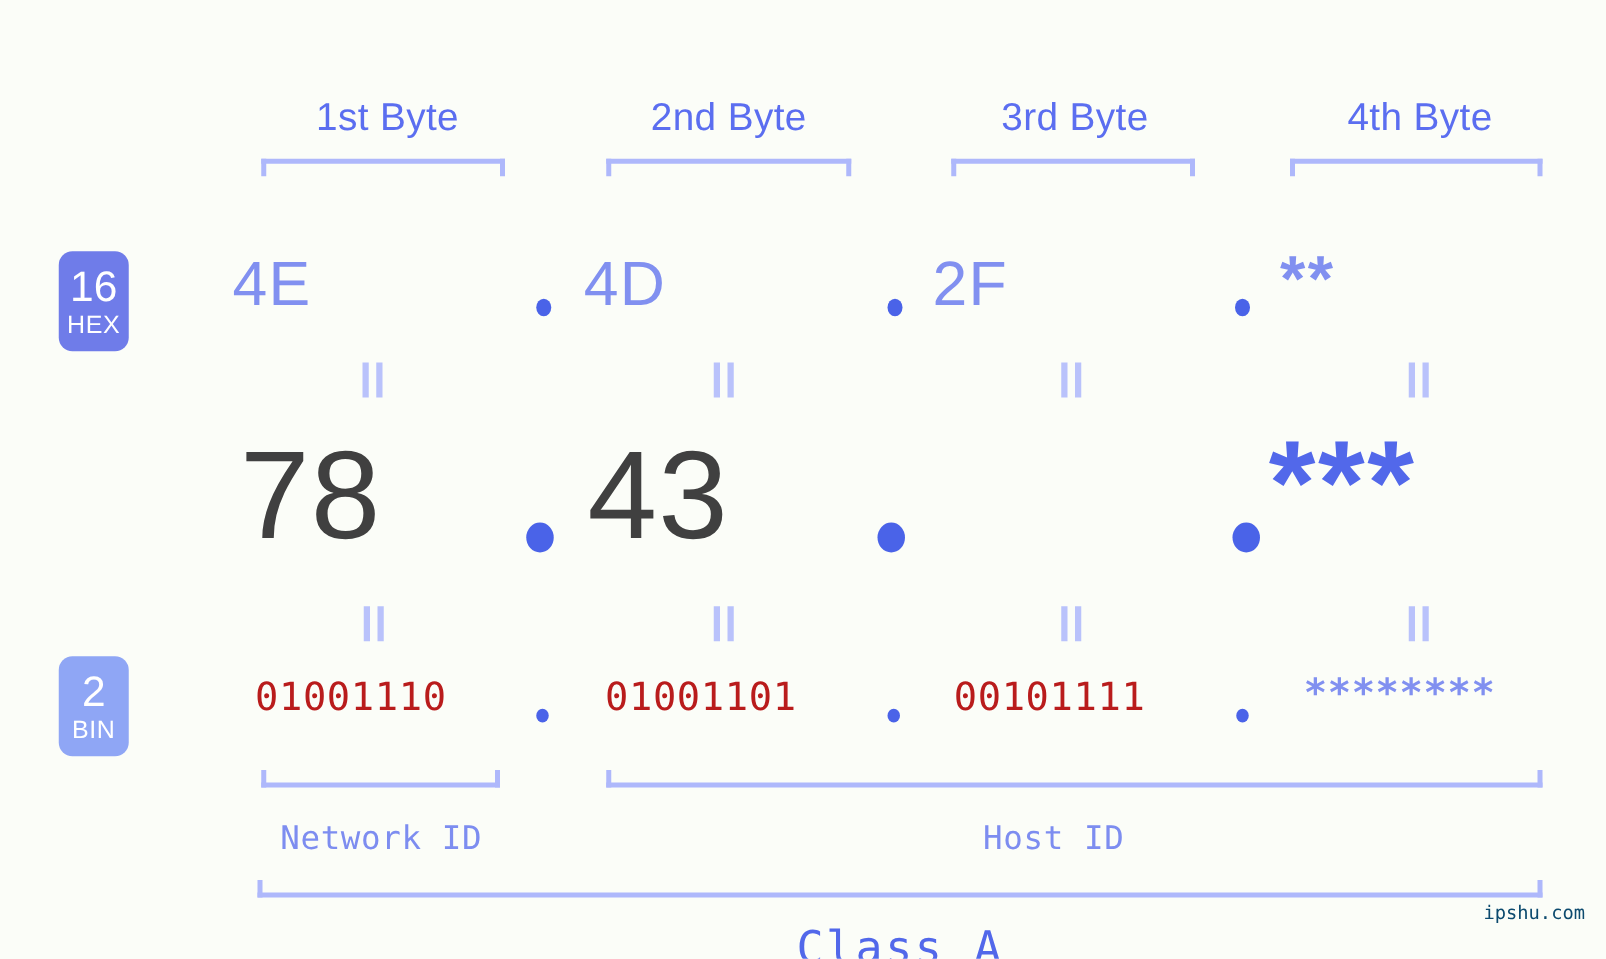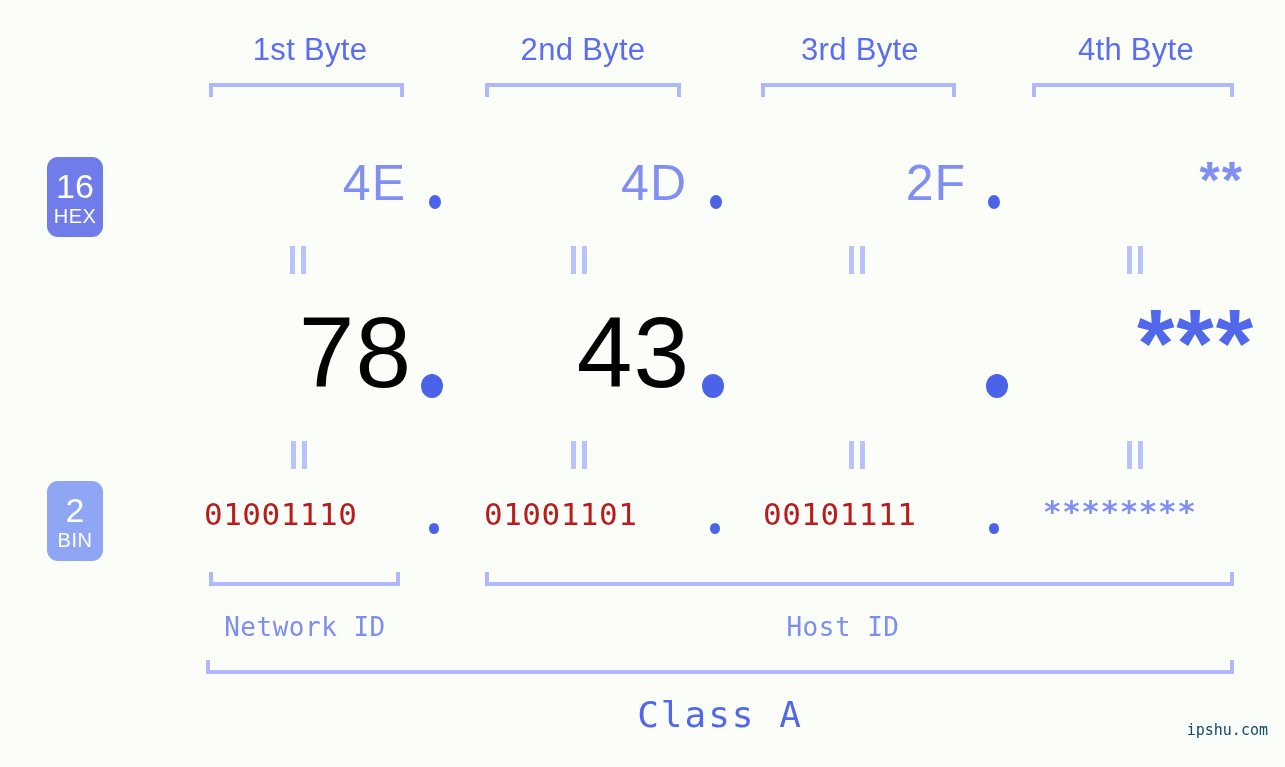--- a/index.html
+++ b/index.html
@@ -10,20 +10,21 @@
     width: 1285px;
     height: 767px;
     background: #fbfdf8;
     font-family: "DejaVu Sans", sans-serif;
     overflow: hidden;
     position: relative;
   }
   .stage {
     position: absolute;
     inset: 0;
+    margin-top: 44px;
   }
 
   
   .byte-label {
     position: absolute;
     top: 32px;
     width: 220px;
     text-align: center;
     font-family: "Liberation Sans", sans-serif;
     font-size: 31px;
@@ -75,21 +76,21 @@
     font-size: 20px;
     font-weight: 400;
     letter-spacing: 0.5px;
   }
   .badge-hex { top: 157px; background: #6f7ce9; }
   .badge-dec { top: 317px; background: #8190f0; }
   .badge-bin { top: 481px; background: #8fa6f5; }
 
   .cell {
     position: absolute;
-    text-align: right;
+    text-align: left;
     white-space: nowrap;
     font-family: "Liberation Sans", sans-serif;
   }
 
   
   .hex-val {
     top: 154px;
     width: 220px;
     font-size: 50px;
     font-weight: 400;
@@ -112,21 +113,21 @@
     border-radius: 50%;
     background: #4a63e8;
   }
 
   
   .dec-val {
     top: 295px;
     width: 220px;
     font-size: 100px;
     font-weight: 400;
-    color: #000000;
+    color: #404040;
     letter-spacing: 1px;
   }
   .dec-star {
     top: 288px;
     width: 240px;
     font-size: 96px;
     font-weight: 700;
     color: #5268ea;
     letter-spacing: 2px;
   }

